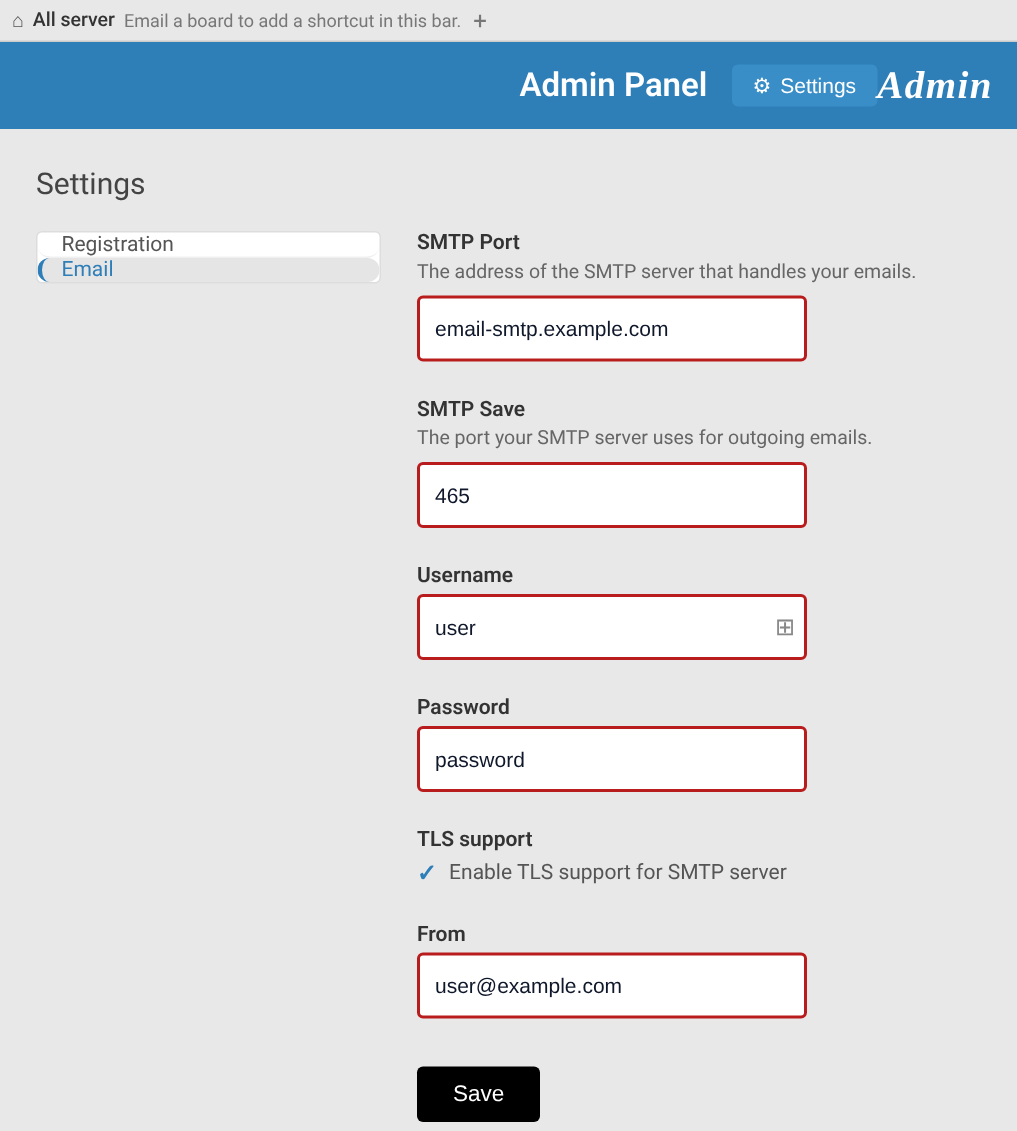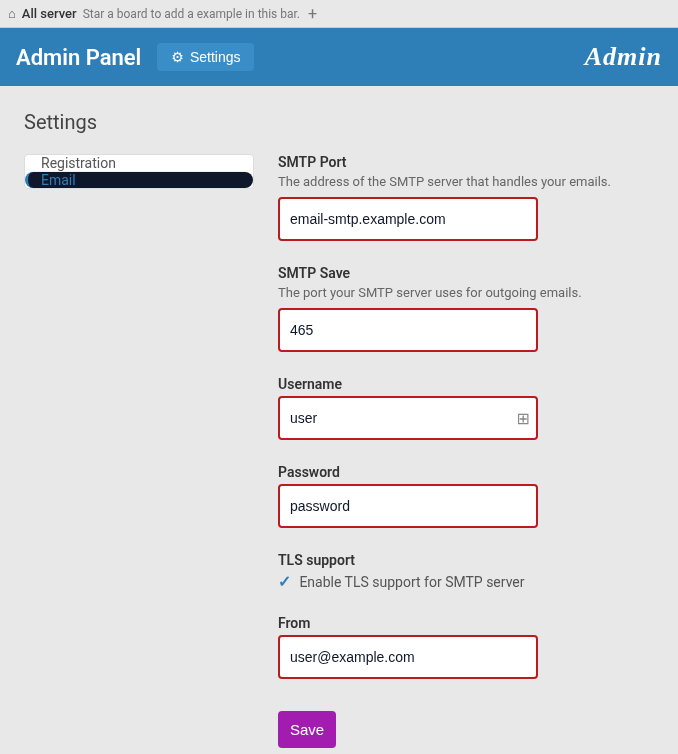--- a/index.html
+++ b/index.html
@@ -41,21 +41,21 @@
       margin-left: 2px;
     }
 
     
     .header {
       background: #2e7eb8;
       height: 58px;
       display: flex;
       align-items: center;
       padding: 0 16px;
-      justify-content: space-between;
+      justify-content: flex-end;
     }
     .header-left {
       display: flex;
       align-items: center;
       gap: 16px;
     }
     .header-title {
       color: #fff;
       font-size: 22px;
       font-weight: 600;
@@ -111,21 +111,21 @@
       color: #555;
       cursor: pointer;
       border-bottom: 1px solid #f0f0f0;
       font-size: 14px;
       border-radius: 13px;
     }
     .sidebar-item:last-child {
       border-bottom: none;
     }
     .sidebar-item.active {
-      background: #0f172a;
+      background: #e5e5e5;
       color: #2e7eb8;
       border-left: 3px solid #2e7eb8;
       padding-left: 13px;
     }
 
     
     .form-area {
       flex: 1;
       padding: 0 0 0 24px;
     }
@@ -186,38 +186,38 @@
       font-size: 16px;
       font-weight: bold;
     }
     .tls-label {
       font-size: 14px;
       color: #555;
     }
 
     
     .save-btn {
-      background: #a21caf;
+      background: #000000;
       color: #fff;
       border: none;
-      padding: 10px 12px;
+      padding: 10px 24px;
       border-radius: 4px;
       cursor: pointer;
       font-size: 15px;
       font-weight: 500;
       margin-top: 8px;
     }
   </style>
 </head>
 <body>
 
 <div class="top-bar">
   <span class="top-bar-home-icon">⌂</span>
   <span class="top-bar-all-boards">All server</span>
-  <span class="top-bar-hint">Star a board to add a example in this bar.</span>
+  <span class="top-bar-hint">Email a board to add a shortcut in this bar.</span>
   <span class="top-bar-add">+</span>
 </div>
 
 <div class="header">
   <div class="header-left">
     <span class="header-title">Admin Panel</span>
     <button class="header-settings-btn">
       <span>⚙</span>
       <span>Settings</span>
     </button>

